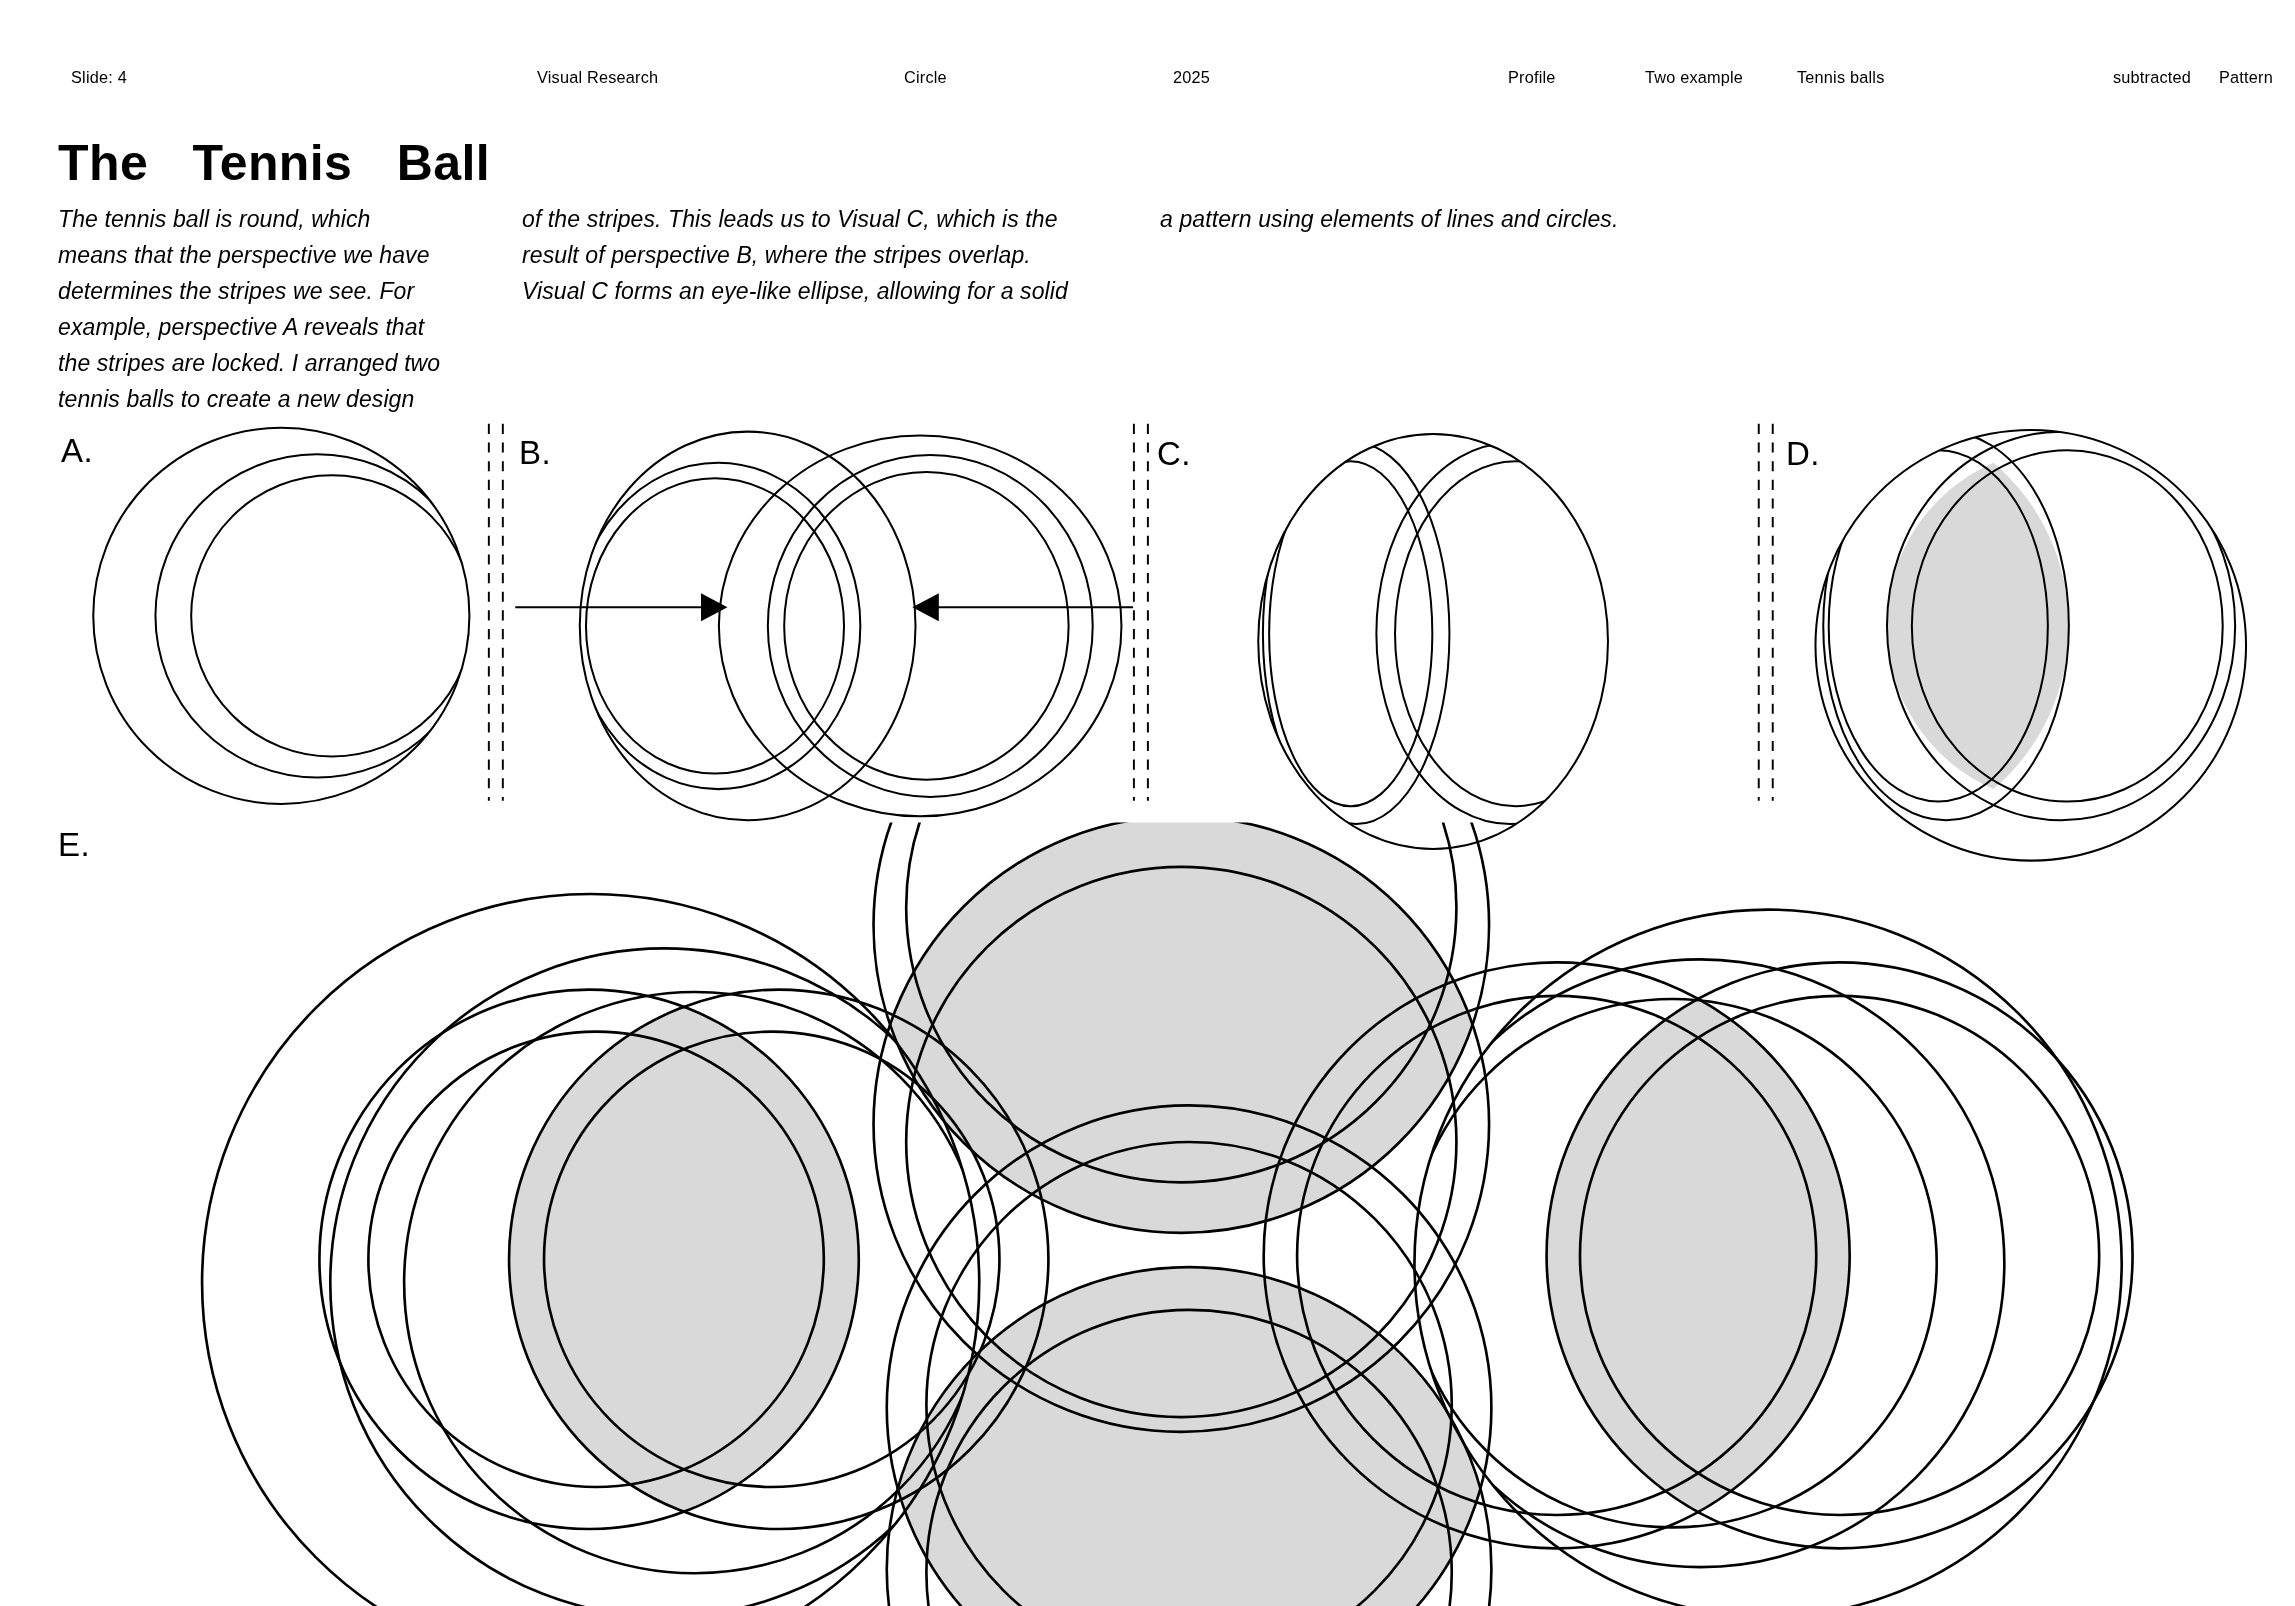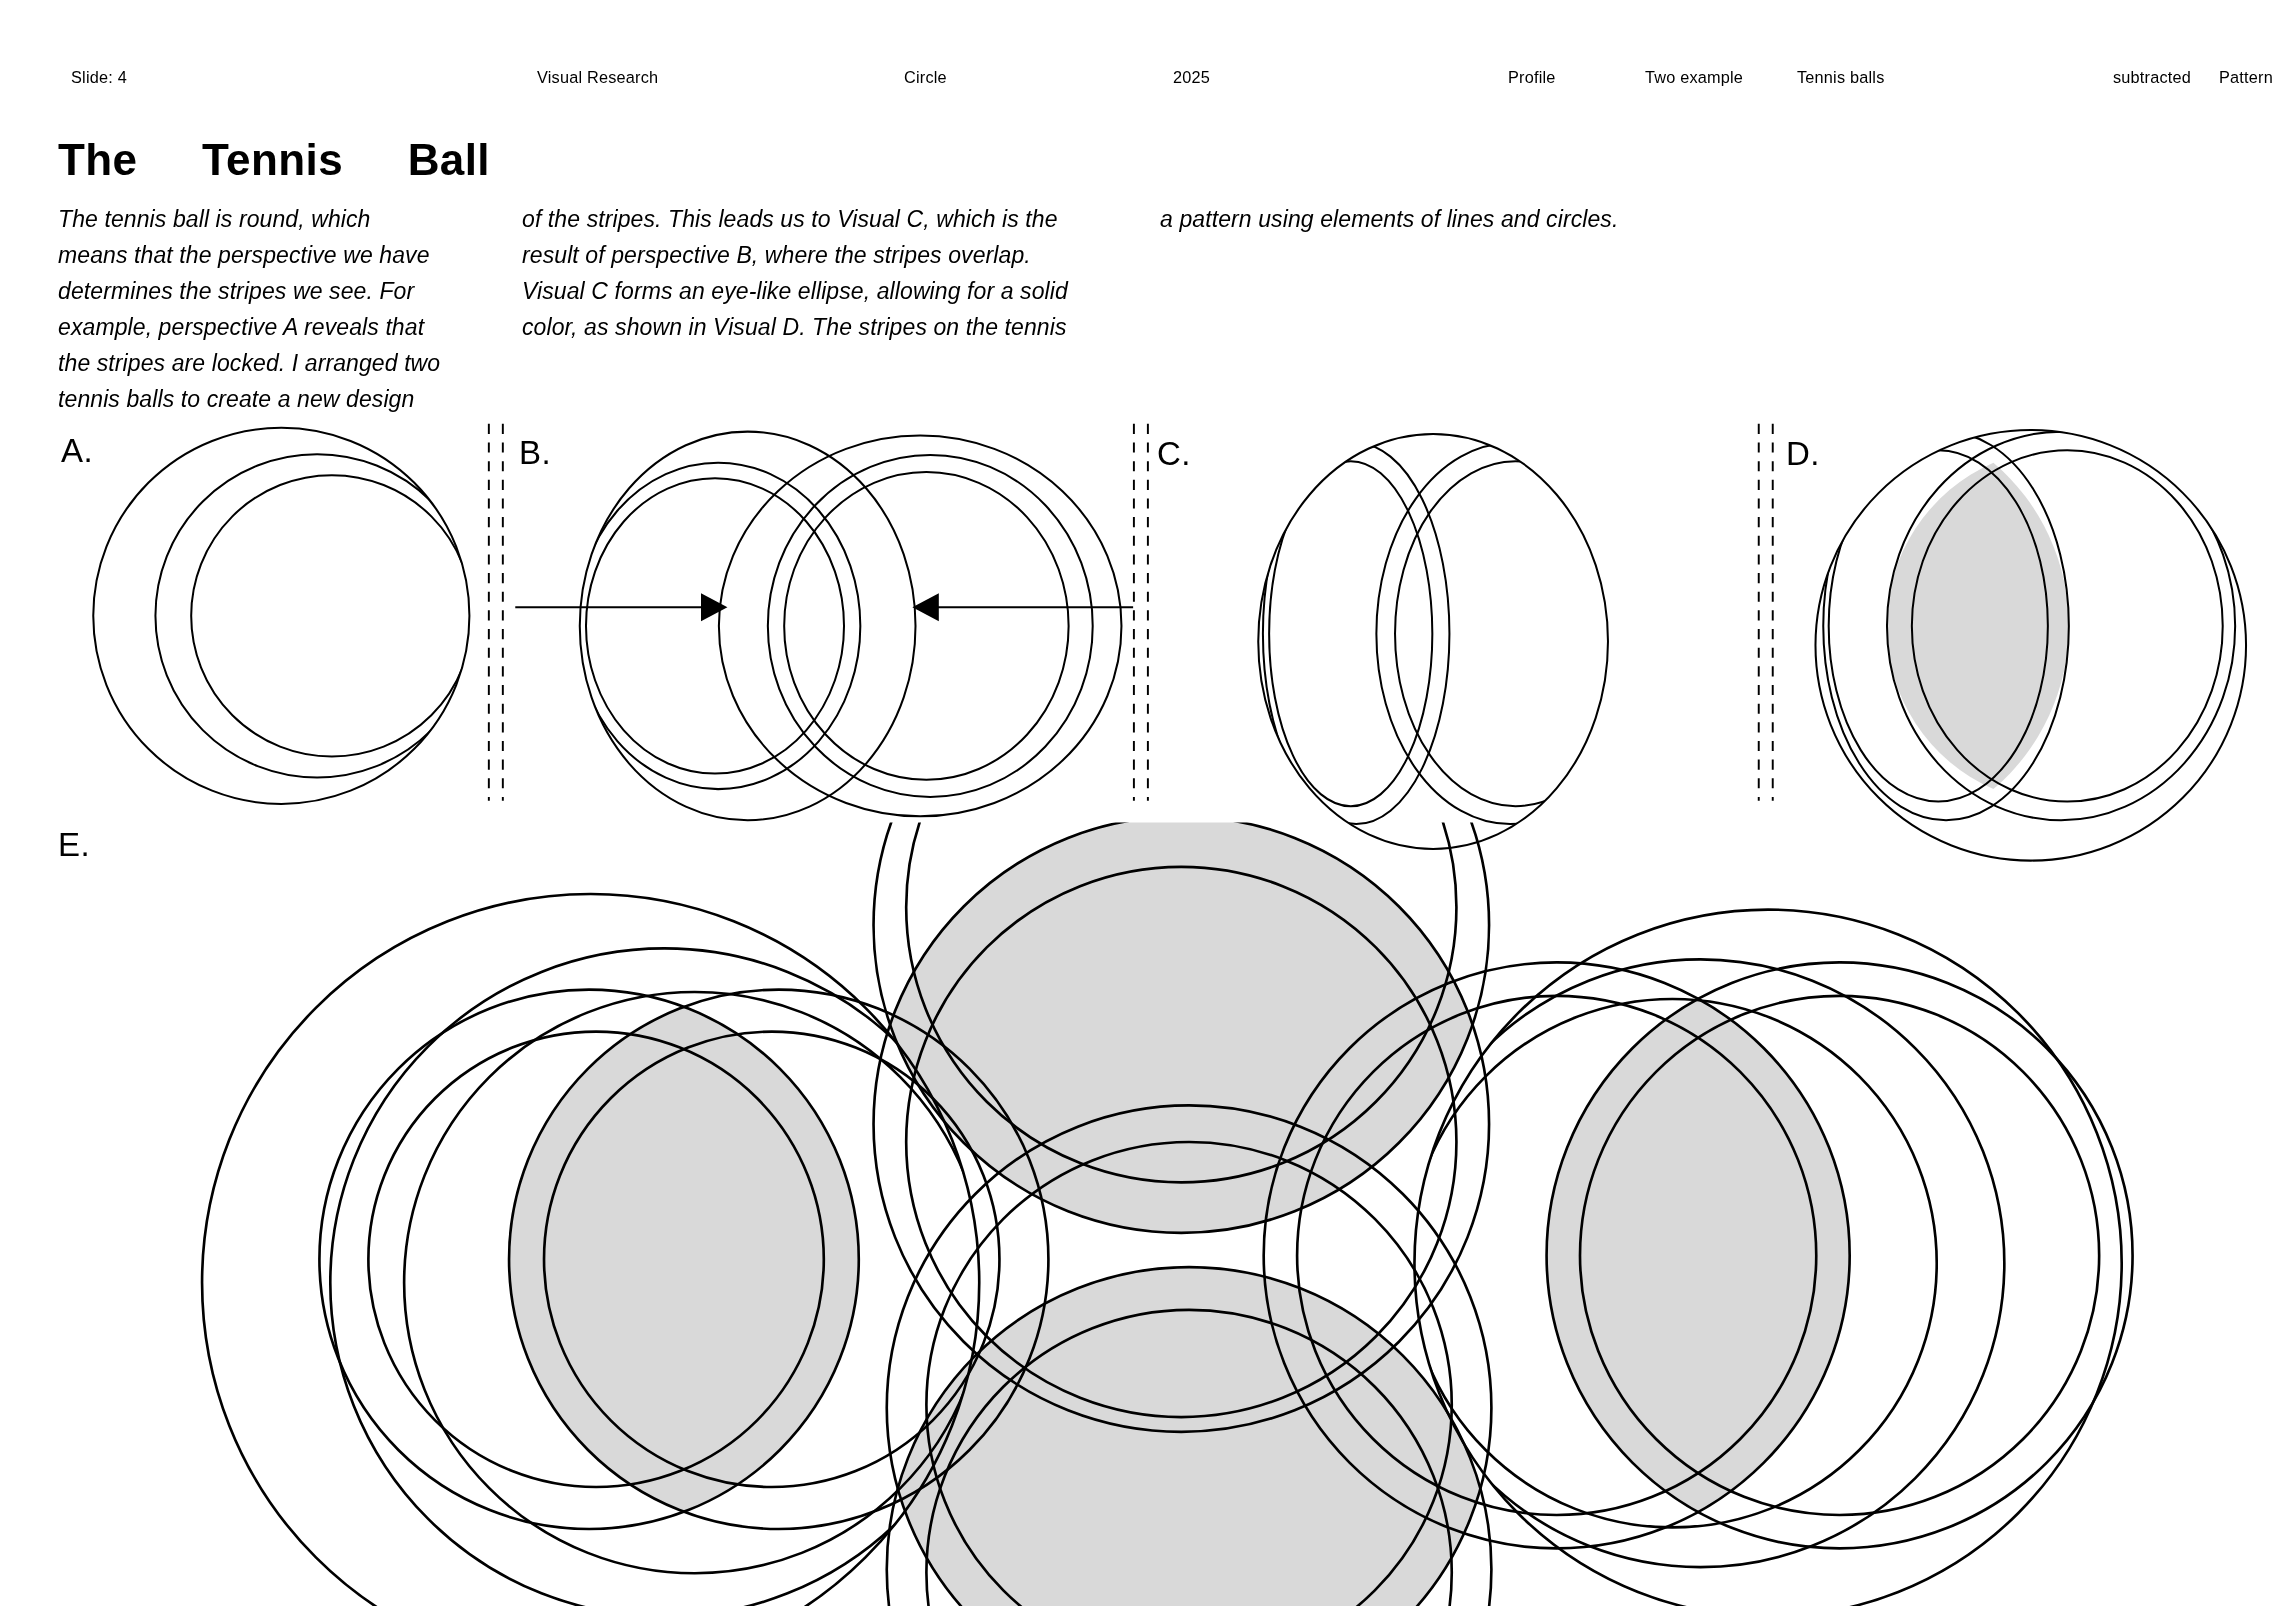--- a/index.html
+++ b/index.html
@@ -6,21 +6,21 @@
   body{
     width:2295px;height:1607px;position:relative;overflow:hidden;
     background:#ffffff;color:#000;
     font-family:"Liberation Sans","DejaVu Sans",sans-serif;
   }
   .abs{position:absolute;white-space:nowrap;}
   .hdr{font-size:16.3px;letter-spacing:0.2px;top:68px;margin-left:15px;}
   .title-row{
     position:absolute;left:58px;top:138px;width:432px;
     display:flex;justify-content:space-between;
-    font-size:44px;font-weight:700;letter-spacing:0.4px;line-height:1;
+    font-size:50px;font-weight:700;letter-spacing:0.4px;line-height:1;
   }
   .bodycol{position:absolute;top:201px;font-size:23px;line-height:36px;letter-spacing:0.1px;}
   .bodycol div{white-space:nowrap;font-style:italic;}
   .figlabel{font-size:33px;letter-spacing:0.4px;}
   svg{position:absolute;left:0;top:0;}
   .ink{stroke:#000;fill:none;}
 </style>
 </head>
 <body>
 
@@ -45,21 +45,20 @@
   <div>means that the perspective we have</div>
   <div>determines the stripes we see. For</div>
   <div>example, perspective A reveals that</div>
   <div>the stripes are locked. I arranged two</div>
   <div>tennis balls to create a new design</div>
 </div>
 <div class="bodycol abs" style="left:522px">
   <div>of the stripes. This leads us to Visual C, which is the</div>
   <div>result of perspective B, where the stripes overlap.</div>
   <div>Visual C forms an eye-like ellipse, allowing for a solid</div>
-  <div>color, as shown in Visual D. The stripes on the tennis</div>
 </div>
 <div class="bodycol abs" style="left:1160px">
   <div>a pattern using elements of lines and circles.</div>
 </div>
 
 <div class="abs figlabel" style="left:61px;top:432px">A.</div>
 <div class="abs figlabel" style="left:519px;top:434px">B.</div>
 <div class="abs figlabel" style="left:1157px;top:435px">C.</div>
 <div class="abs figlabel" style="left:1786px;top:435px">D.</div>
 <div class="abs figlabel" style="left:58px;top:826px">E.</div>

